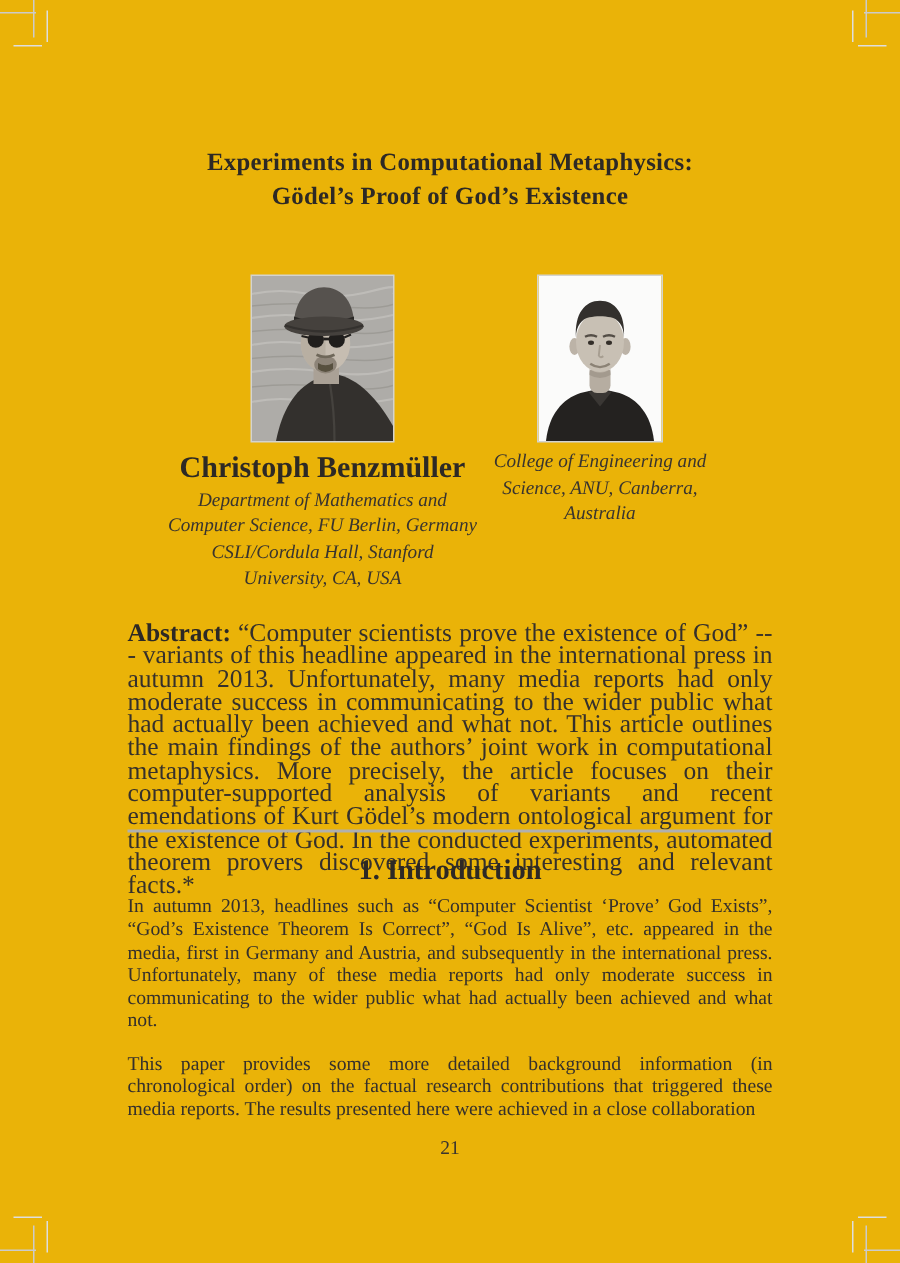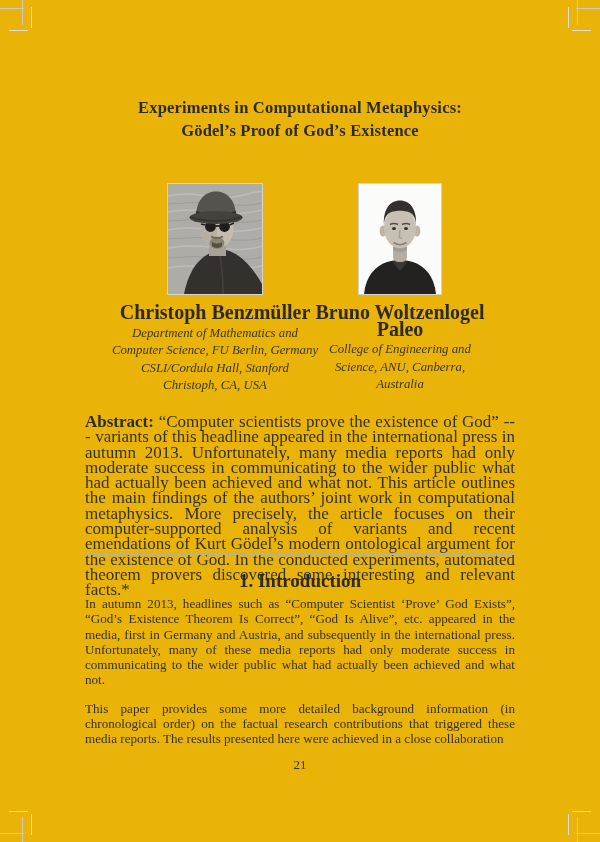--- a/index.html
+++ b/index.html
@@ -149,21 +149,21 @@
             <path d="M28,33 C28,15 38,7.5 48,7.5 C58,7.5 68,15 68,33 Z" fill="#56524e"></path>
             <path d="M28,27 Q48,34 68,27 L68,33 L28,33 Z" fill="#2b2927"></path>
             <ellipse cx="48" cy="33.5" rx="26.5" ry="6.5" fill="#45413d"></ellipse>
             <path d="M22,33 Q48,41 74,33" stroke="#34312e" stroke-width="1.5" fill="none"></path>
           </svg>
         </div>
         <div class="author-name pre-line">Christoph Benzmüller</div>
         <div class="author-affil pre-line">Department of Mathematics and
 Computer Science, FU Berlin, Germany
 CSLI/Cordula Hall, Stanford
-Christoph, CA, USA</div>
+University, CA, USA</div>
       </div>
 
       <div class="author col2">
         <div class="photo p2">
           <svg viewBox="0 0 82 110" xmlns="http://www.w3.org/2000/svg">
             <rect width="82" height="110" fill="#fbfbfa"></rect>
             <path d="M5,110 C7,92 16,82 28,78 L41,75 L54,78 C66,82 75,92 77,110 Z" fill="#242220"></path>
             <path d="M33,77 L41,87 L49,77 Z" fill="#3a3734"></path>
             <rect x="34" y="60" width="14" height="18" rx="5" fill="#b6ada1"></rect>
             <path d="M34,62 Q41,67 48,62 L48,66 Q41,70 34,66 Z" fill="#9b9286" opacity="0.7"></path>
@@ -171,22 +171,20 @@
             <ellipse cx="58" cy="47" rx="3.4" ry="5.6" fill="#bcb3a7"></ellipse>
             <ellipse cx="41" cy="44" rx="16" ry="20" fill="#c8c0b4"></ellipse>
             <path d="M25,41 C24,25 31,16.5 41,16.5 C51,16.5 58,25 57,41 C57,33 53,28.5 48,27.5 C44,26.5 38,26.5 34,27.5 C29,28.5 25,33 25,41 Z" fill="#33302d"></path>
             <path d="M31,40.5 Q35,38.5 39,40.5 M43,40.5 Q47,38.5 51,40.5" stroke="#544e47" stroke-width="1.6" fill="none"></path>
             <ellipse cx="35" cy="44.5" rx="2" ry="1.5" fill="#332e29"></ellipse>
             <ellipse cx="47" cy="44.5" rx="2" ry="1.5" fill="#332e29"></ellipse>
             <path d="M41,46 L40.2,53 Q41,55 43.2,53.4" stroke="#a79e91" stroke-width="1.3" fill="none"></path>
             <path d="M34.5,58.5 Q41,63 47.5,58.5" stroke="#8b8275" stroke-width="1.6" fill="none"></path>
           </svg>
         </div>
-        <div class="author-name pre-line">Bruno Woltzenlogel
-Paleo</div>
         <div class="author-affil pre-line">College of Engineering and
 Science, ANU, Canberra,
 Australia</div>
       </div>
 
     </div>
 
     <div class="abstract"><b>Abstract:</b> <span>“Computer scientists prove the existence of God” --- variants of this headline appeared in the international press in autumn 2013. Unfortunately, many media reports had only moderate success in communicating to the wider public what had actually been achieved and what not. This article outlines the main findings of the authors’ joint work in computational metaphysics. More precisely, the article focuses on their computer-supported analysis of variants and recent emendations of Kurt Gödel’s modern ontological argument for the existence of God. In the conducted experiments, automated theorem provers discovered some interesting and relevant facts.*</span></div>
 
     <div class="rule"></div>

